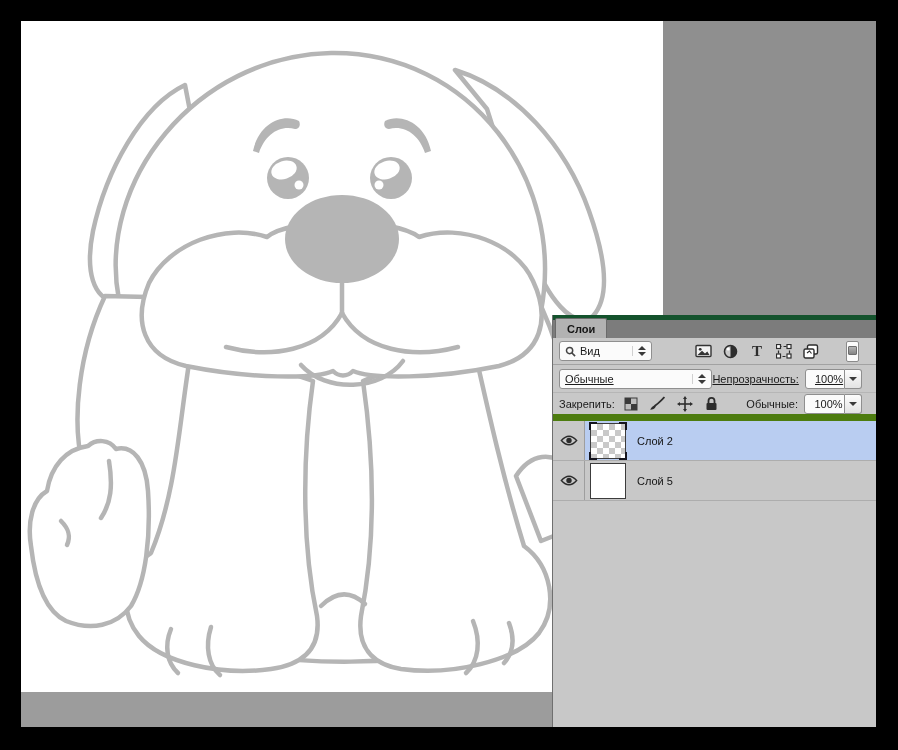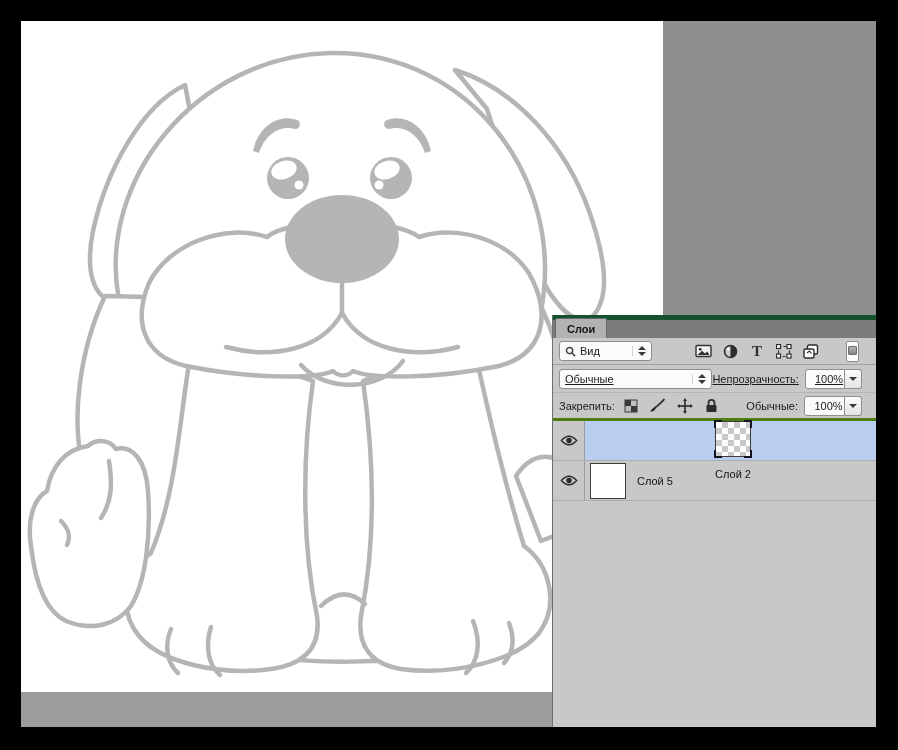--- a/index.html
+++ b/index.html
@@ -21,21 +21,21 @@
          border-left:1px solid #6f6f6f;font-size:11px;color:#1a1a1a;}
   .panel-tabs{height:23px;background:#7c7c7c;border-top:5px solid #14532d;
               display:flex;align-items:flex-end;text-align:center;}
   .tab{height:20px;margin-left:2px;padding:0 11px;background:#b2b2b2;border:1px solid #6a6a6a;
        border-bottom:none;border-radius:2px 2px 0 0;display:flex;align-items:center;
        font-weight:700;color:#141414;}
 
   .row{display:flex;align-items:center;padding:0 14px 0 6px;}
   .filter-row{height:27px;border-bottom:1px solid #a2a2a2;padding-right:17px;}
   .blend-row{height:28px;border-bottom:1px solid #b6b6b6;text-decoration:underline;}
-  .lock-row{height:28px;border-bottom:3px solid #4d7c0f;}
+  .lock-row{height:28px;border-bottom:7px solid #4d7c0f;}
 
   .select{height:20px;background:#fbfbfb;border:1px solid #8f8f8f;border-radius:3px;
           display:flex;align-items:center;padding:0 5px;gap:4px;}
   .select .spinner{margin-left:auto;display:flex;flex-direction:column;gap:2px;padding-left:5px;
                    border-left:1px solid #d0d0d0;}
   .tri-up{width:0;height:0;border-left:4px solid transparent;border-right:4px solid transparent;
           border-bottom:4px solid #3a3a3a;}
   .tri-down{width:0;height:0;border-left:4px solid transparent;border-right:4px solid transparent;
             border-top:4px solid #3a3a3a;}
   .search-select{width:93px;}
@@ -55,21 +55,21 @@
   .valbox{width:41px;height:20px;background:#fbfbfb;border:1px solid #8f8f8f;border-radius:3px 0 0 3px;
           display:flex;align-items:center;justify-content:center;margin-left:6px;padding-left:8px;}
   .valbtn{width:17px;height:20px;background:linear-gradient(#fdfdfd,#e3e3e3);border:1px solid #8f8f8f;
           border-left:none;border-radius:0 3px 3px 0;display:flex;align-items:center;justify-content:center;}
   .lock-icons{display:flex;align-items:center;gap:9px;margin-left:7px;}
 
   .layer-row{height:40px;display:flex;align-items:stretch;border-bottom:1px solid #adadad;}
   .eye-cell{width:32px;display:flex;align-items:center;justify-content:center;
             border-right:1px solid #9e9e9e;background:#c8c8c8;}
   .layer-main{flex:1;display:flex;align-items:center;gap:11px;padding-left:5px;}
-  .layer-row.selected .layer-main{background:#b9cdf1;flex-direction:column;}
+  .layer-row.selected .layer-main{background:#b9cdf1;}
   .thumb{width:36px;height:36px;border:1px solid #3c3c3c;background:#fff;position:relative;flex:none;}
   .thumb.checker{background-image:conic-gradient(#c9c9c9 25%,#fff 0 50%,#c9c9c9 0 75%,#fff 0);
                  background-size:12px 12px;}
   .corner{position:absolute;width:8px;height:8px;border:2px solid #15151e;}
   .corner.tl{left:-2px;top:-2px;border-right:none;border-bottom:none;}
   .corner.tr{right:-2px;top:-2px;border-left:none;border-bottom:none;}
   .corner.bl{left:-2px;bottom:-2px;border-right:none;border-top:none;}
   .corner.br{right:-2px;bottom:-2px;border-left:none;border-top:none;}
   .layer-name{color:#141414;}
   .layer-name.italic{font-style:italic;}

